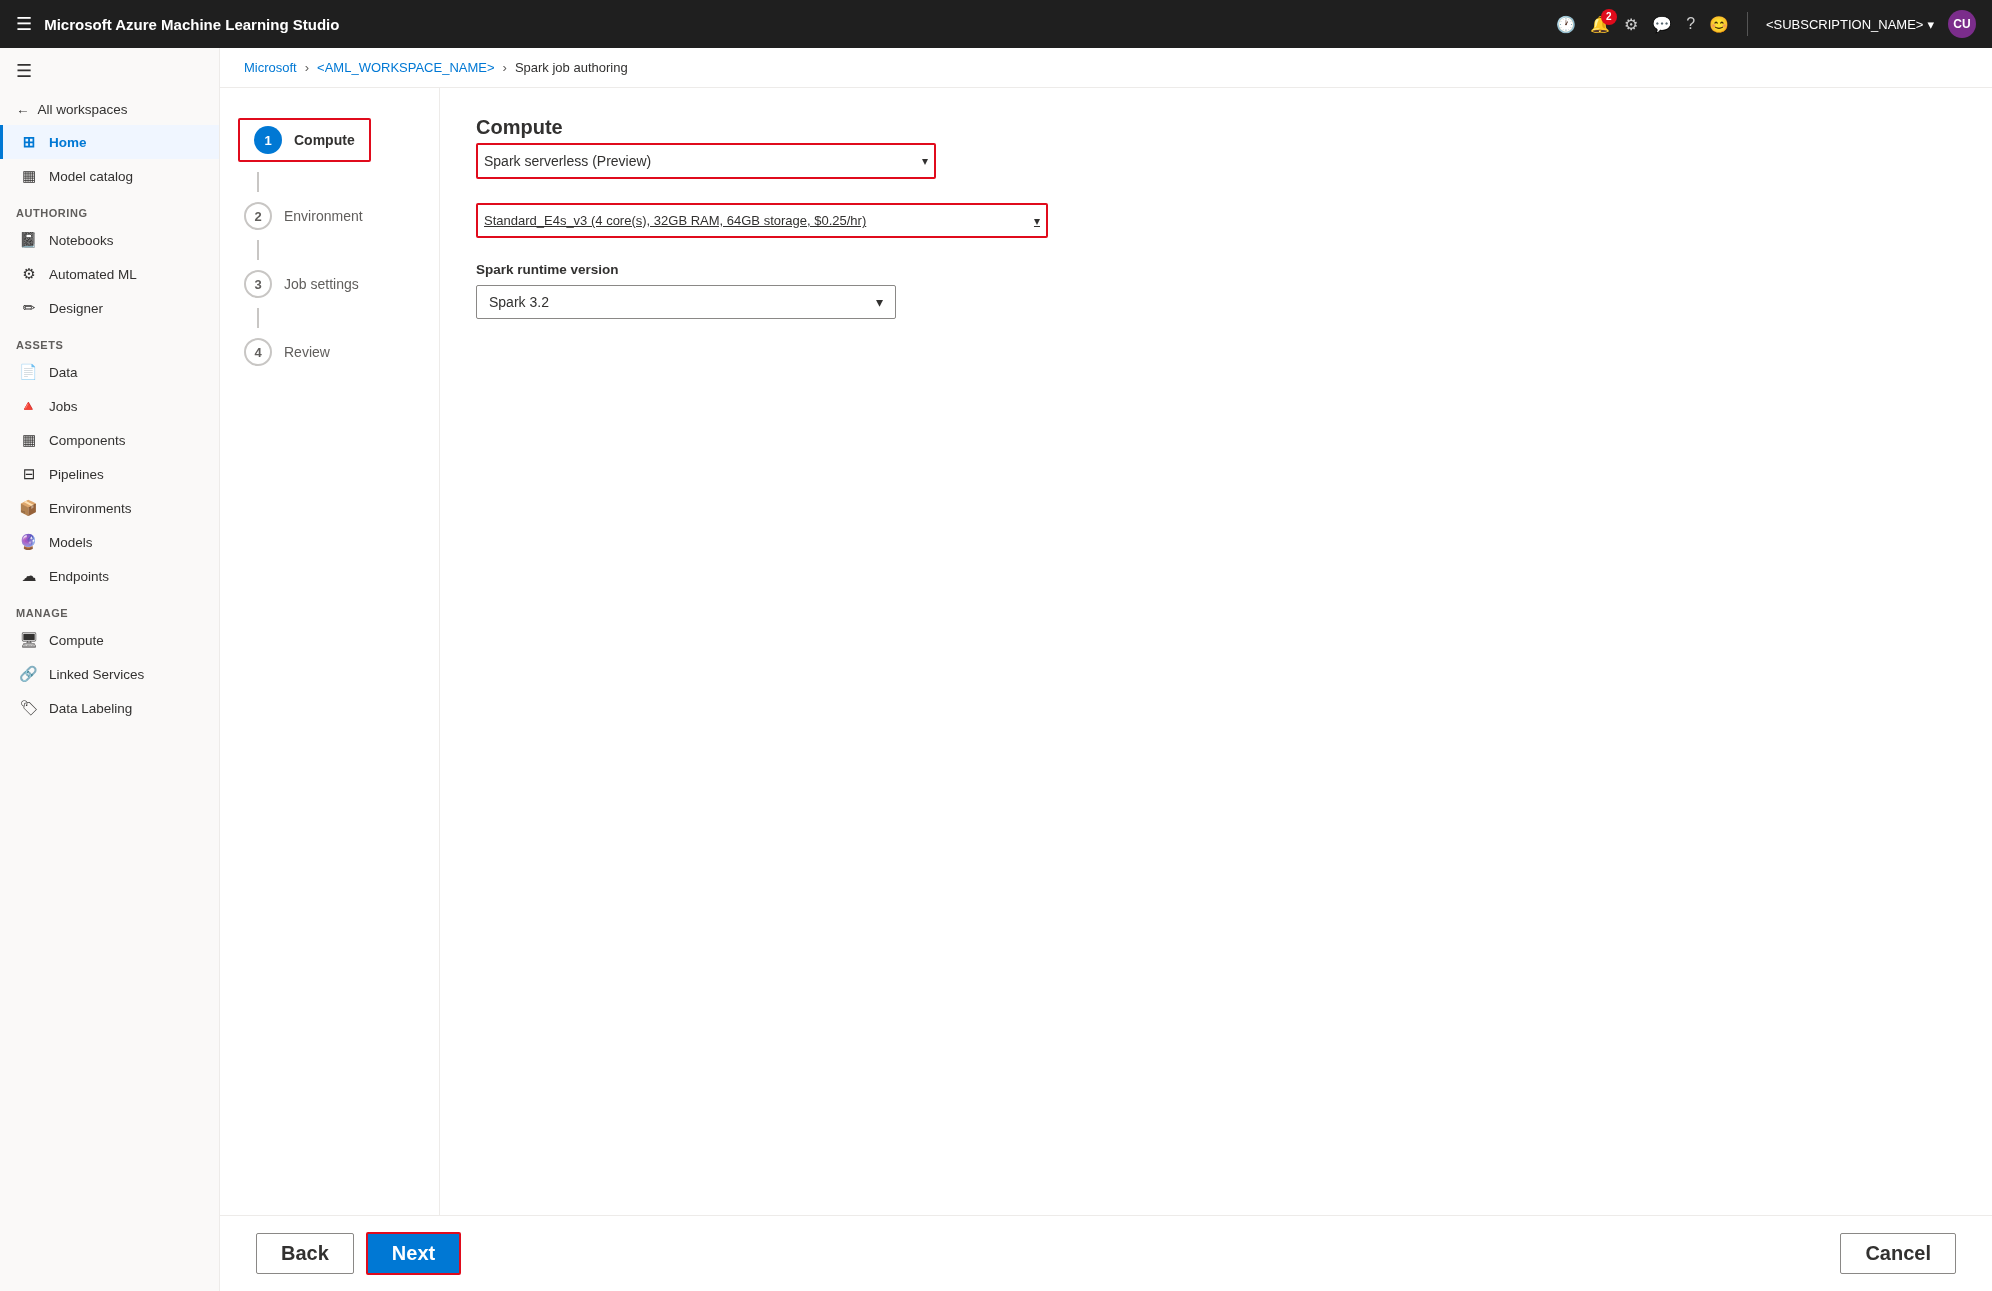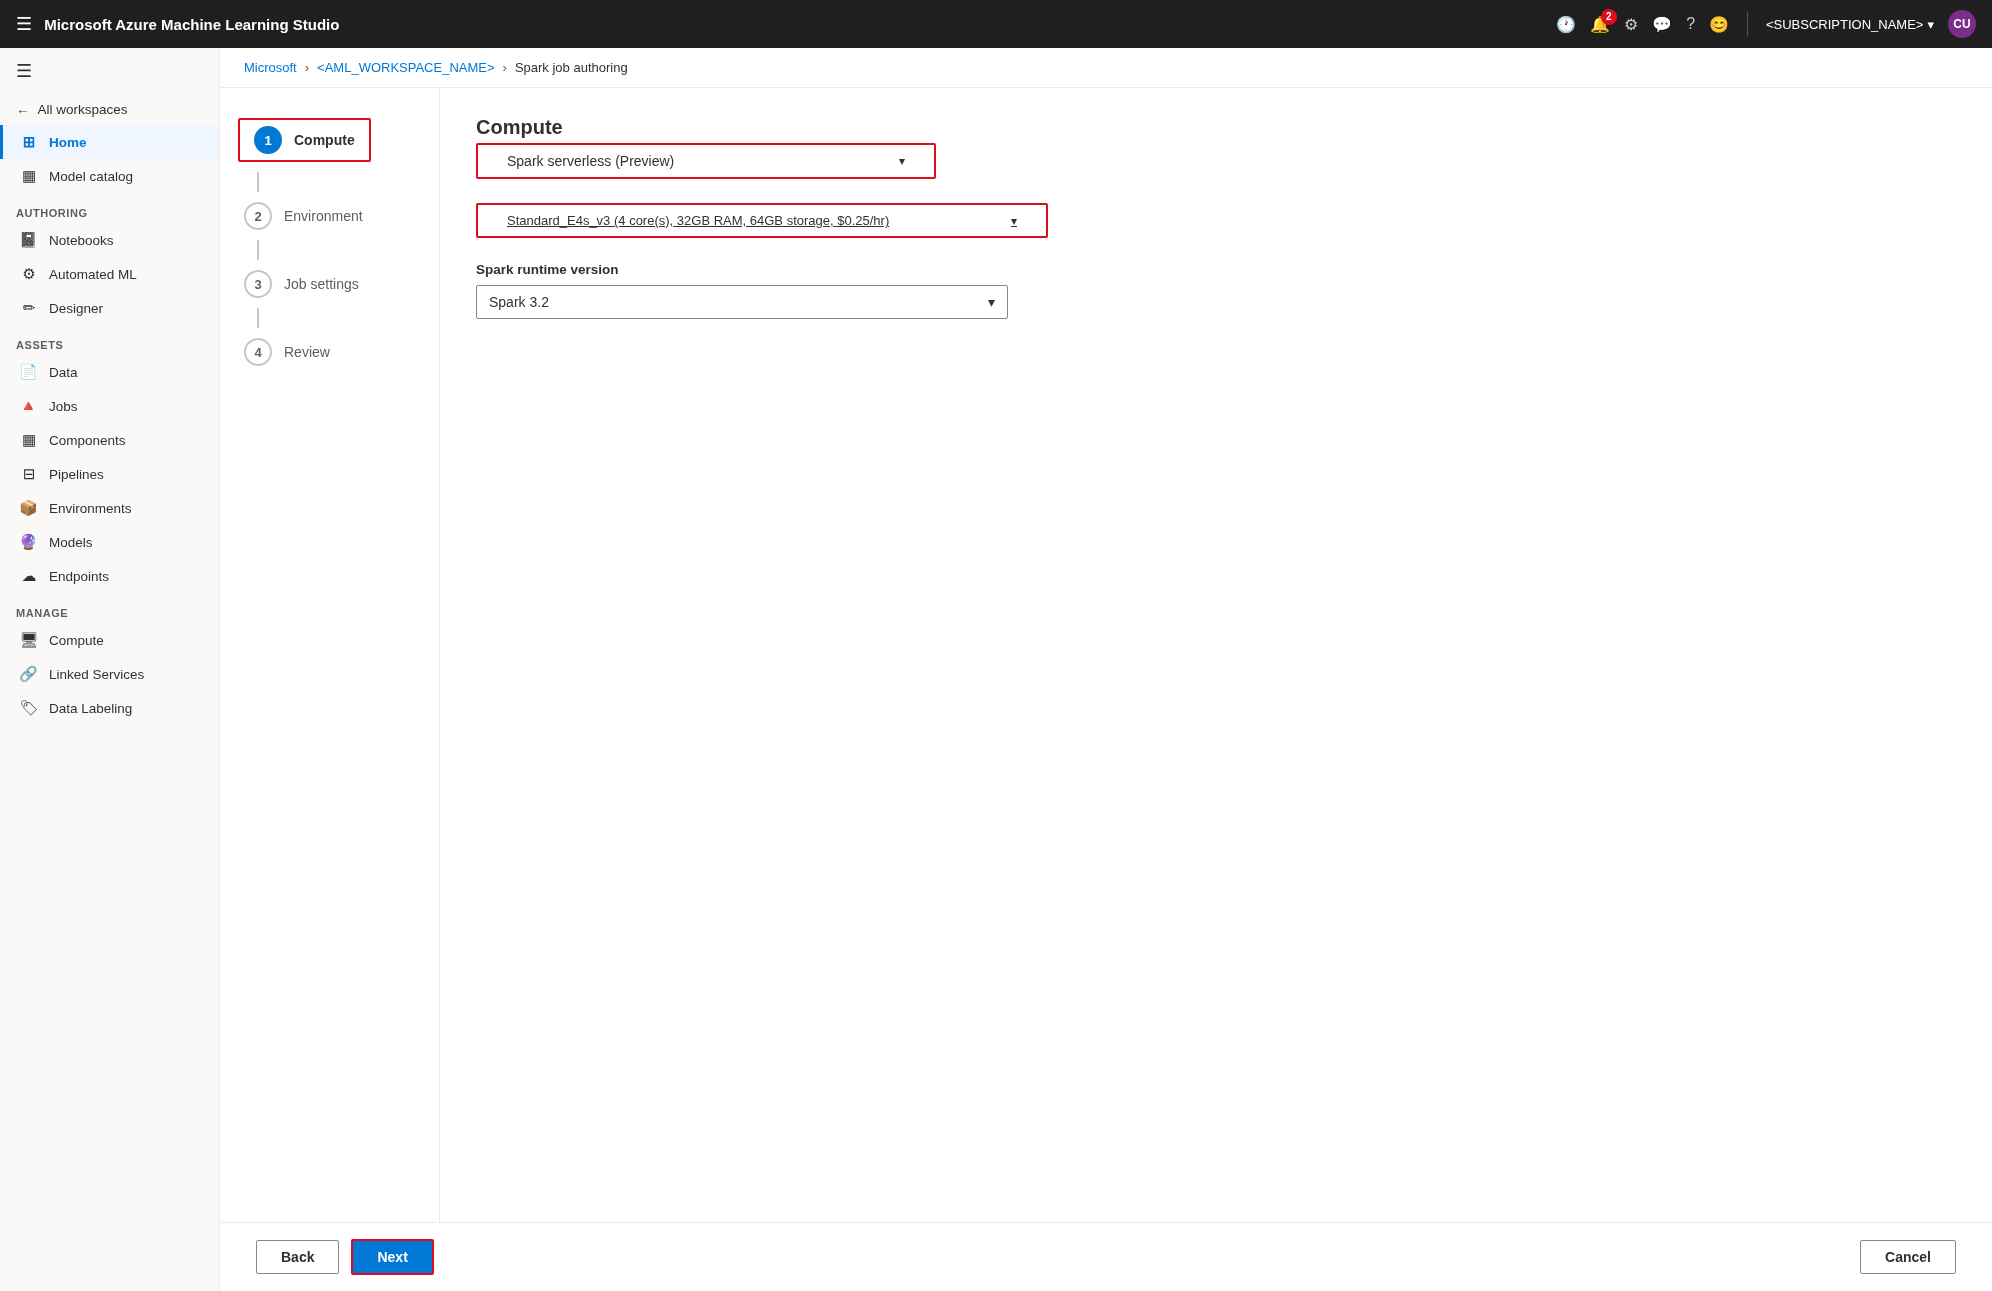--- a/index.html
+++ b/index.html
@@ -105,48 +105,48 @@
     .content-title { font-size: 20px; font-weight: 600; margin-bottom: 4px; }
     .content-subtitle { font-size: 13px; color: #605e5c; margin-bottom: 28px; }
 
     .field-section { margin-bottom: 24px; }
     .field-label { font-size: 13.5px; font-weight: 600; margin-bottom: 8px; display: block; }
 
     .select-box {
       display: flex; align-items: center; justify-content: space-between;
       border: 2px solid #e00b1c;
       border-radius: 2px;
-      padding: 8px 29px;
+      padding: 8px 6px;
       background: #fff;
       cursor: pointer;
       width: 460px;
     }
     .select-box .chevron { color: #323130; font-size: 12px; }
 
     .select-box-normal {
       display: flex; align-items: center; justify-content: space-between;
       border: 1px solid #8a8886;
       border-radius: 2px;
       padding: 8px 12px;
       background: #fff;
       cursor: pointer;
-      width: 532px;
+      width: 420px;
     }
 
     
     .bottom-actions {
       position: fixed; bottom: 0; left: 220px; right: 0;
       background: #fff;
       border-top: 1px solid #edebe9;
       padding: 16px 36px;
       display: flex; align-items: center; gap: 12px;
     }
     .btn {
       padding: 8px 24px; border-radius: 2px;
-      font-size: 14px; cursor: pointer; font-weight: 600; border: 1px solid #8a8886;
+      font-size: 20px; cursor: pointer; font-weight: 600; border: 1px solid #8a8886;
       background: #fff; color: #323130;
     }
     .btn-primary {
       background: #0078d4; color: #fff; border: 2px solid #e00b1c;
     }
     .btn-cancel { margin-left: auto; }
 
     
     .step-box-highlighted {
       border: 2px solid #e00b1c;

